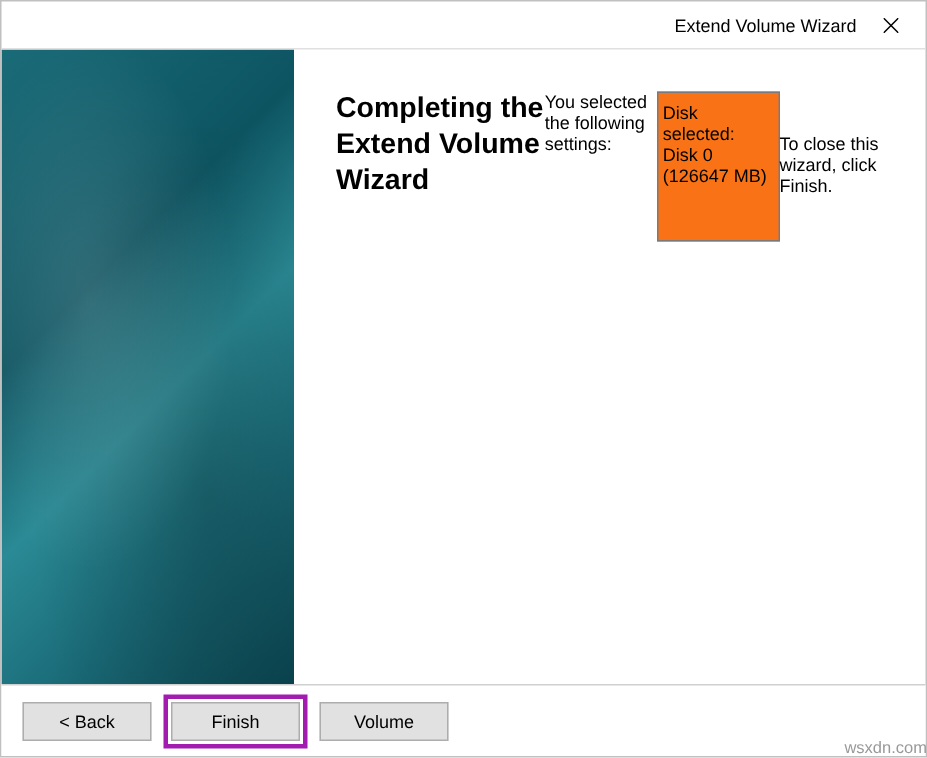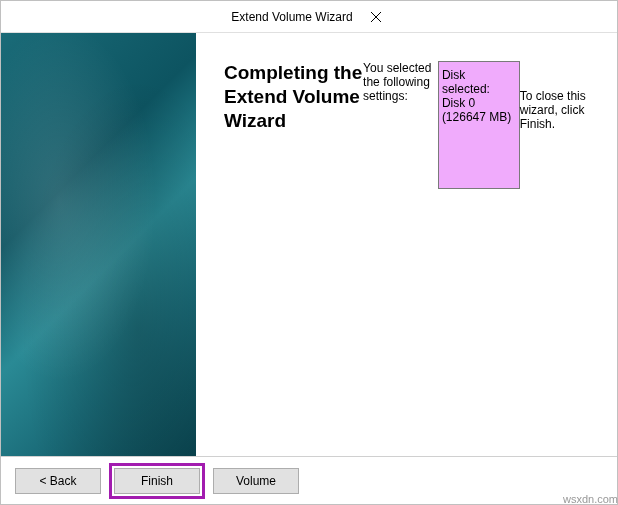--- a/index.html
+++ b/index.html
@@ -10,21 +10,21 @@
       border: 1px solid #c0c0c0;
       background: #fff;
       position: relative;
       display: flex;
       flex-direction: column;
     }
     .titlebar {
       height: 32px;
       display: flex;
       align-items: center;
-      justify-content: center;
+      justify-content: flex-end;
       padding: 0 0 0 12px;
       border-bottom: 1px solid #e0e0e0;
     }
     .titlebar-title {
       font-size: 12px;
       color: #000;
     }
     .close-btn {
       width: 46px;
       height: 32px;
@@ -66,22 +66,22 @@
       line-height: 1.25;
       margin-bottom: 26px;
     }
     .settings-label {
       font-size: 12px;
       color: #000;
       margin-bottom: 4px;
     }
     .settings-box {
       border: 1px solid #7a7a7a;
-      background: #f0abfc;
-      height: 128px;
+      background: #f97316;
+      height: 100px;
       padding: 6px 3px;
       font-size: 12px;
       overflow: auto;
     }
     .instruction {
       font-size: 12px;
       margin-top: 28px;
     }
     .button-row {
       border-top: 1px solid #d0d0d0;

